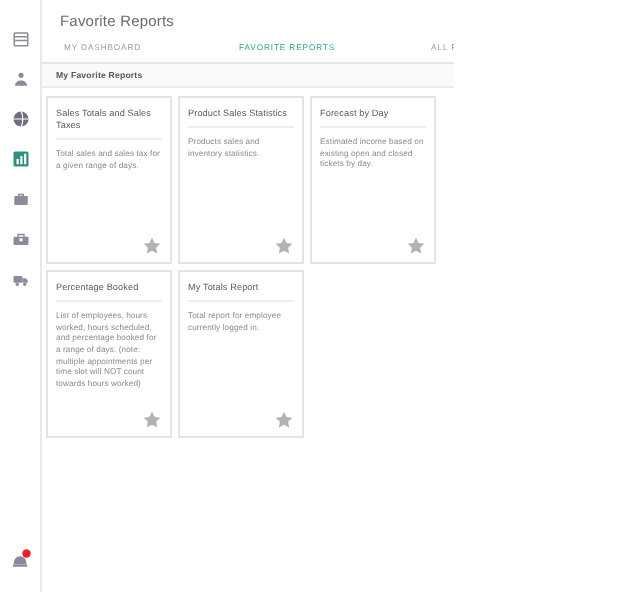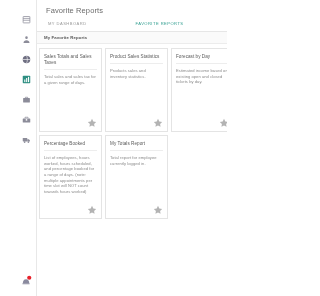--- a/index.html
+++ b/index.html
@@ -2,21 +2,21 @@
 <html><head>
 <meta charset="utf-8">
 <style>
   * { box-sizing: border-box; margin: 0; padding: 0; }
   html, body {
     width: 227px; height: 296px;
     background: #ffffff;
     font-family: "Liberation Sans", sans-serif;
     overflow: hidden;
   }
-  #app { position: relative; width: 227px; height: 296px; display: flex; padding-left: 16px; }
+  #app { position: relative; width: 227px; height: 296px; display: flex; }
 
   
   .sidebar {
     width: 21px; height: 296px;
     background: #ffffff;
     border-right: 1px solid #e8e8e8;
     display: flex; flex-direction: column; align-items: center;
     padding-top: 11px;
     flex: 0 0 21px;
     position: relative;

